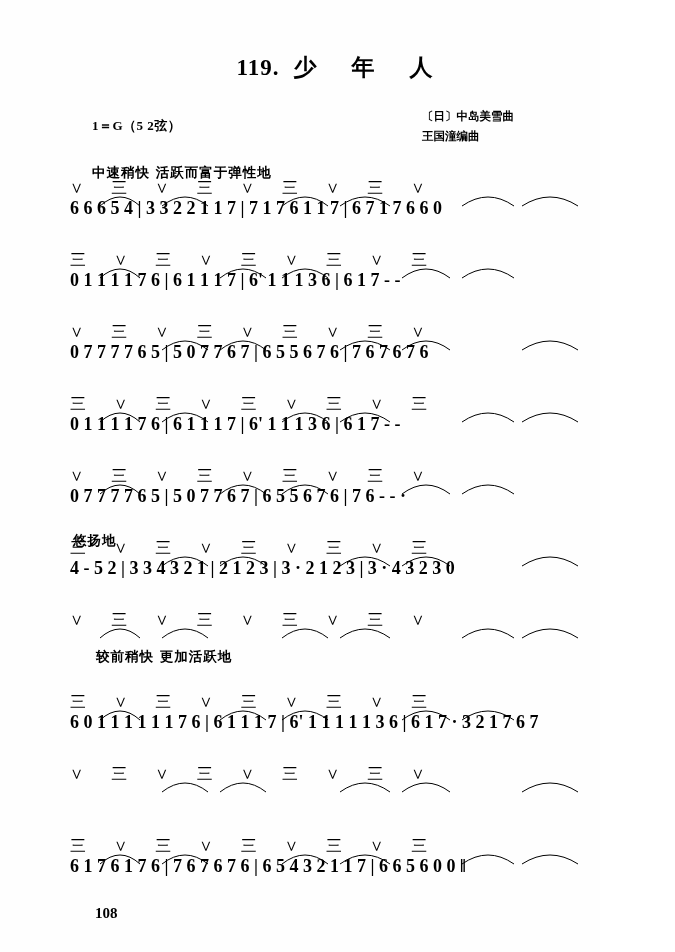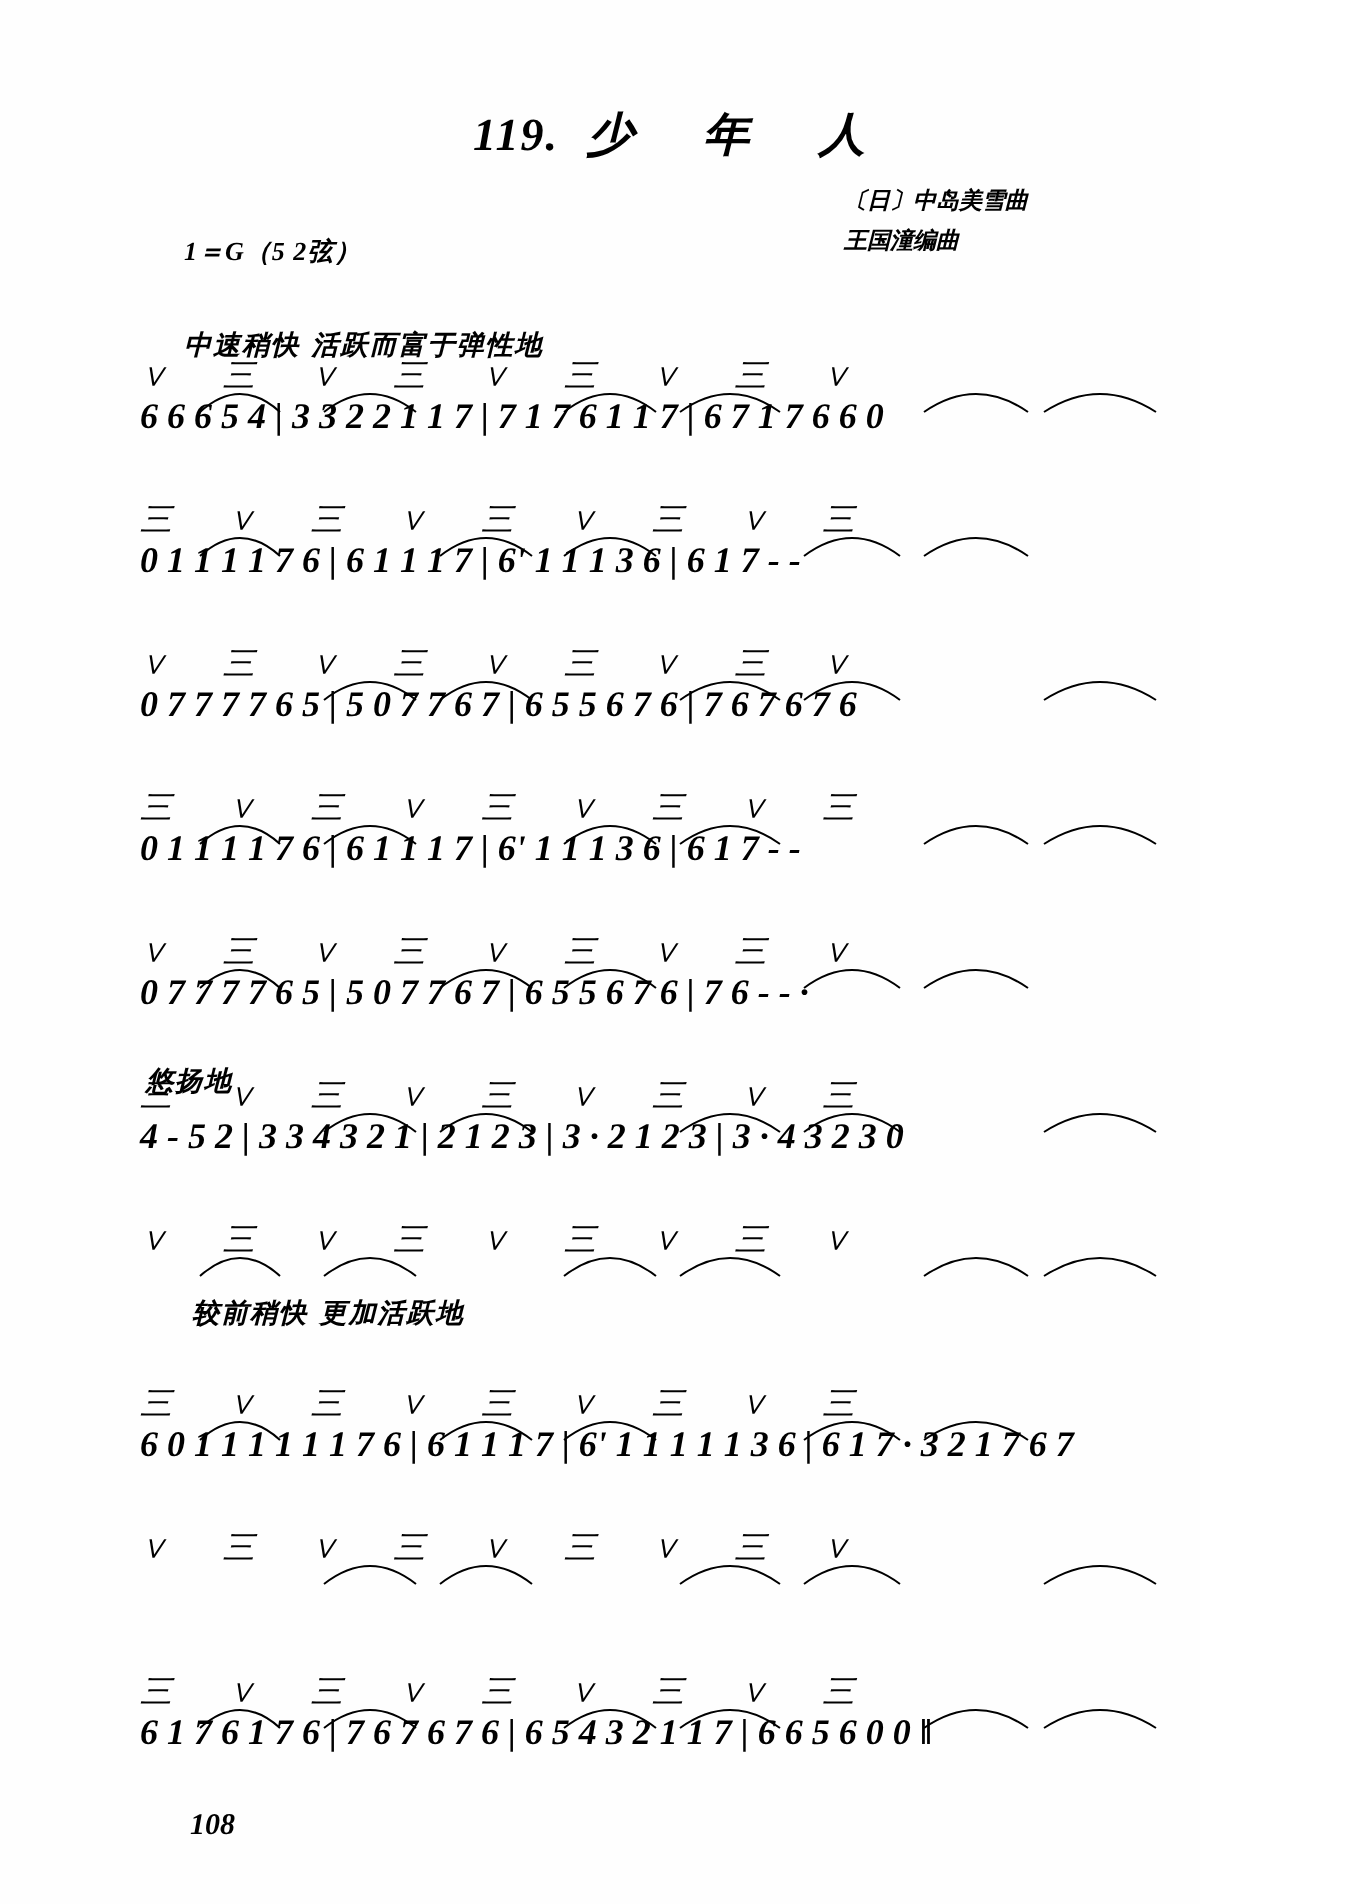--- a/index.html
+++ b/index.html
@@ -13,21 +13,20 @@
     font-family: "Liberation Sans", sans-serif;
     color: #000000;
     position: relative;
     overflow: hidden;
   }
   .page {
     position: relative;
     width: 600px;
     height: 952px;
     background: #fefefe;
-    font-style: italic;
   }
   
   .title {
     position: absolute;
     top: 52px;
     left: 0;
     width: 675px;
     text-align: center;
     font-family: "DejaVu Sans", sans-serif;
     font-size: 23px;
@@ -43,21 +42,21 @@
     position: absolute;
     top: 117px;
     left: 92px;
     font-size: 13px;
     font-family: "Liberation Serif", serif;
     font-weight: bold;
     letter-spacing: 0.5px;
   }
   .credits {
     position: absolute;
-    top: 90px;
+    top: 106px;
     right: 86px;
     text-align: left;
     font-family: "DejaVu Sans", sans-serif;
     font-size: 11.5px;
     line-height: 20px;
     font-weight: bold;
   }
   .tempo-mark {
     position: absolute;
     font-family: "DejaVu Sans", sans-serif;

